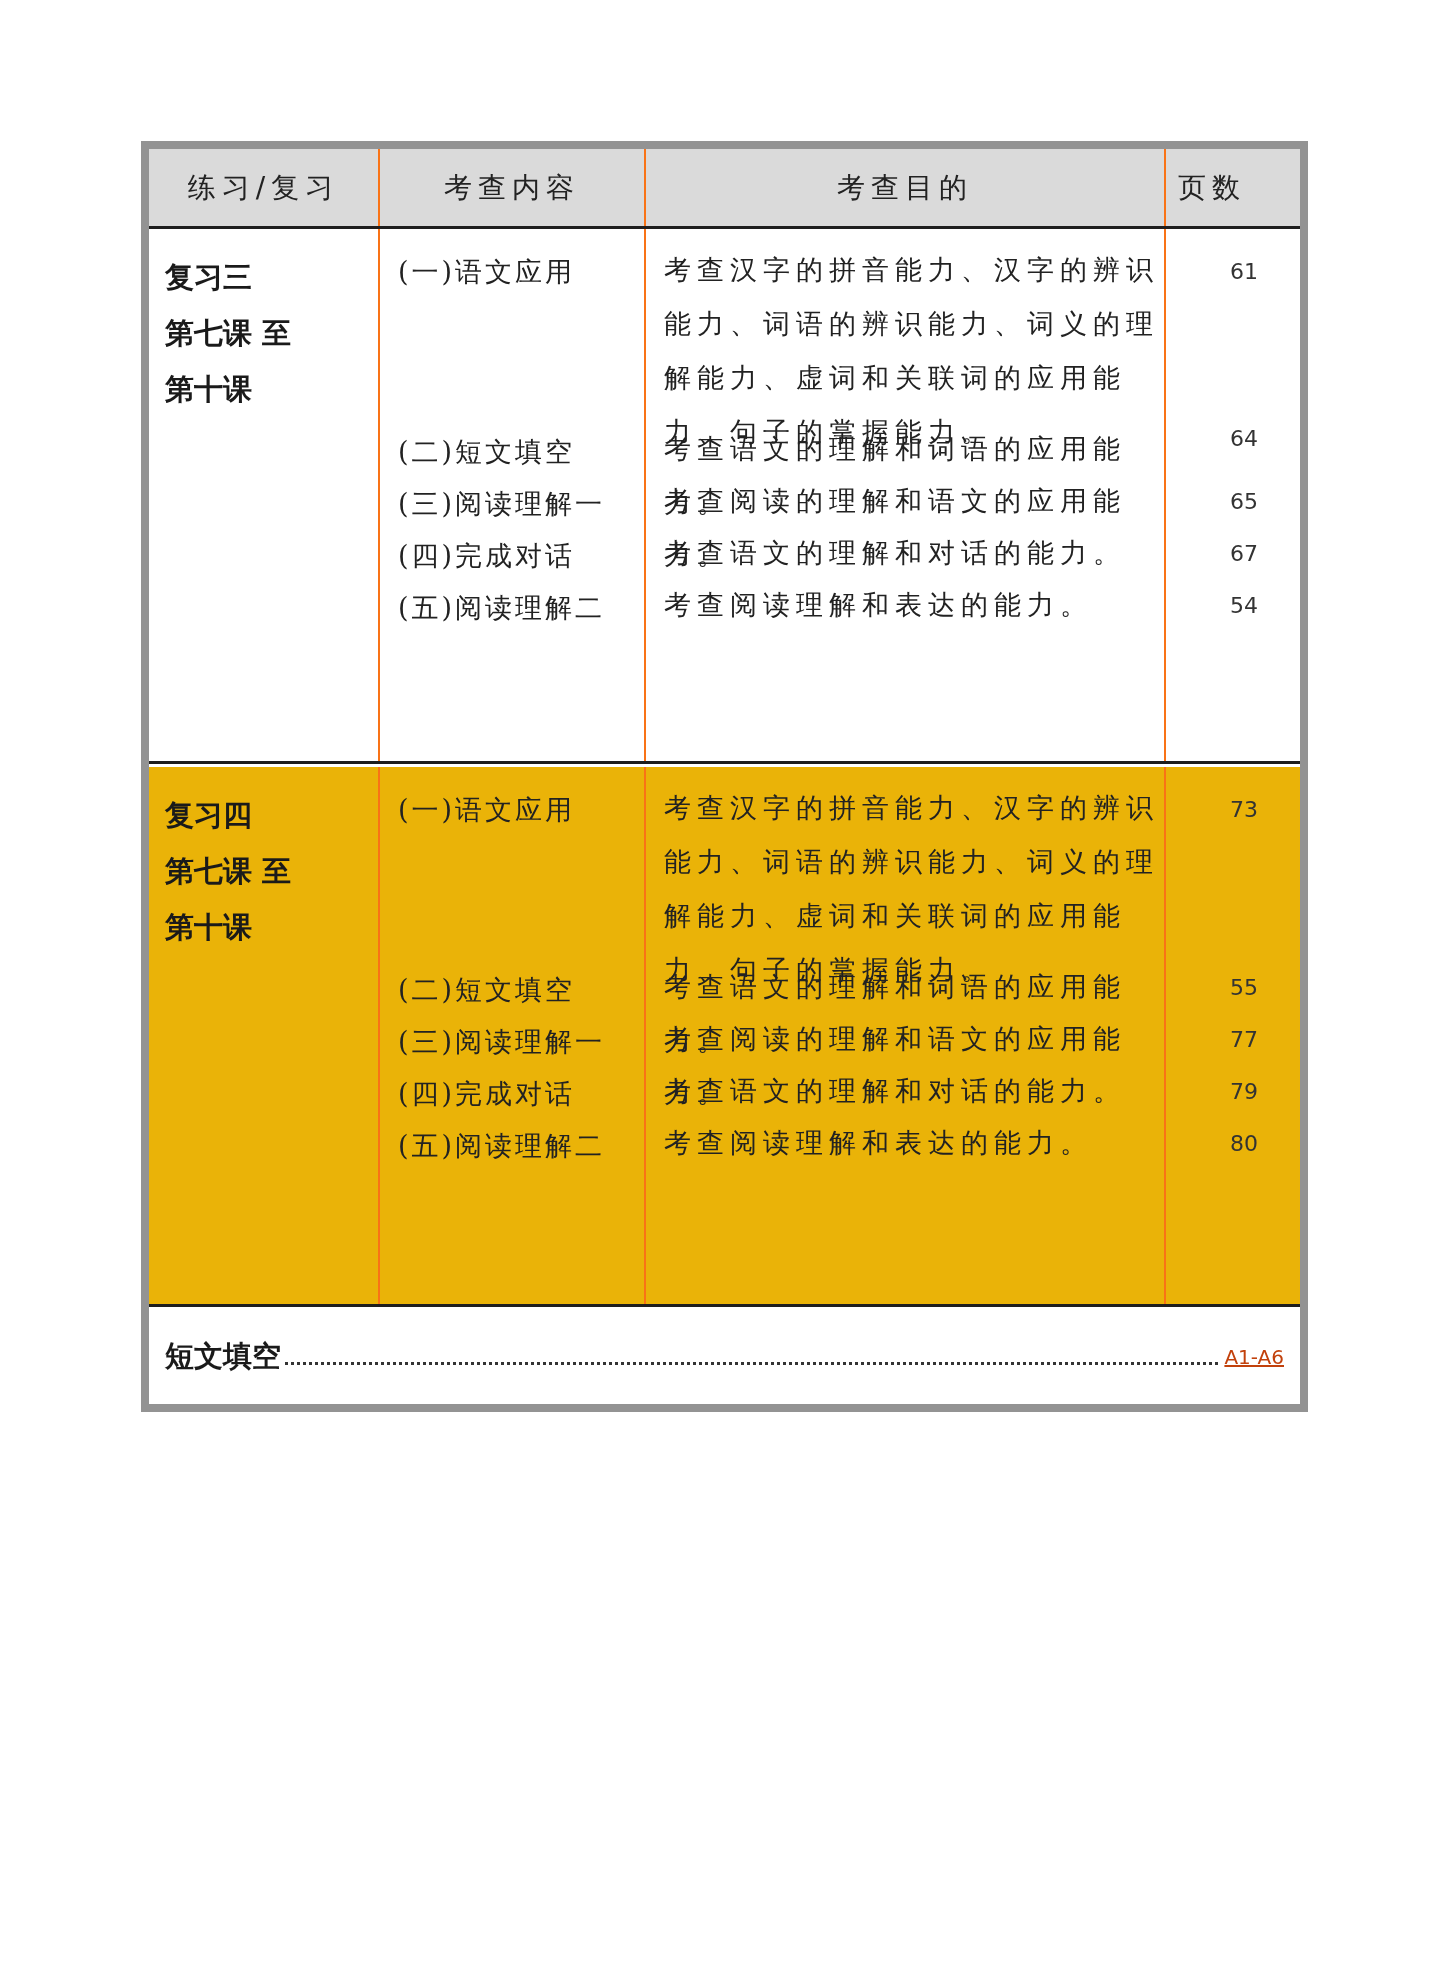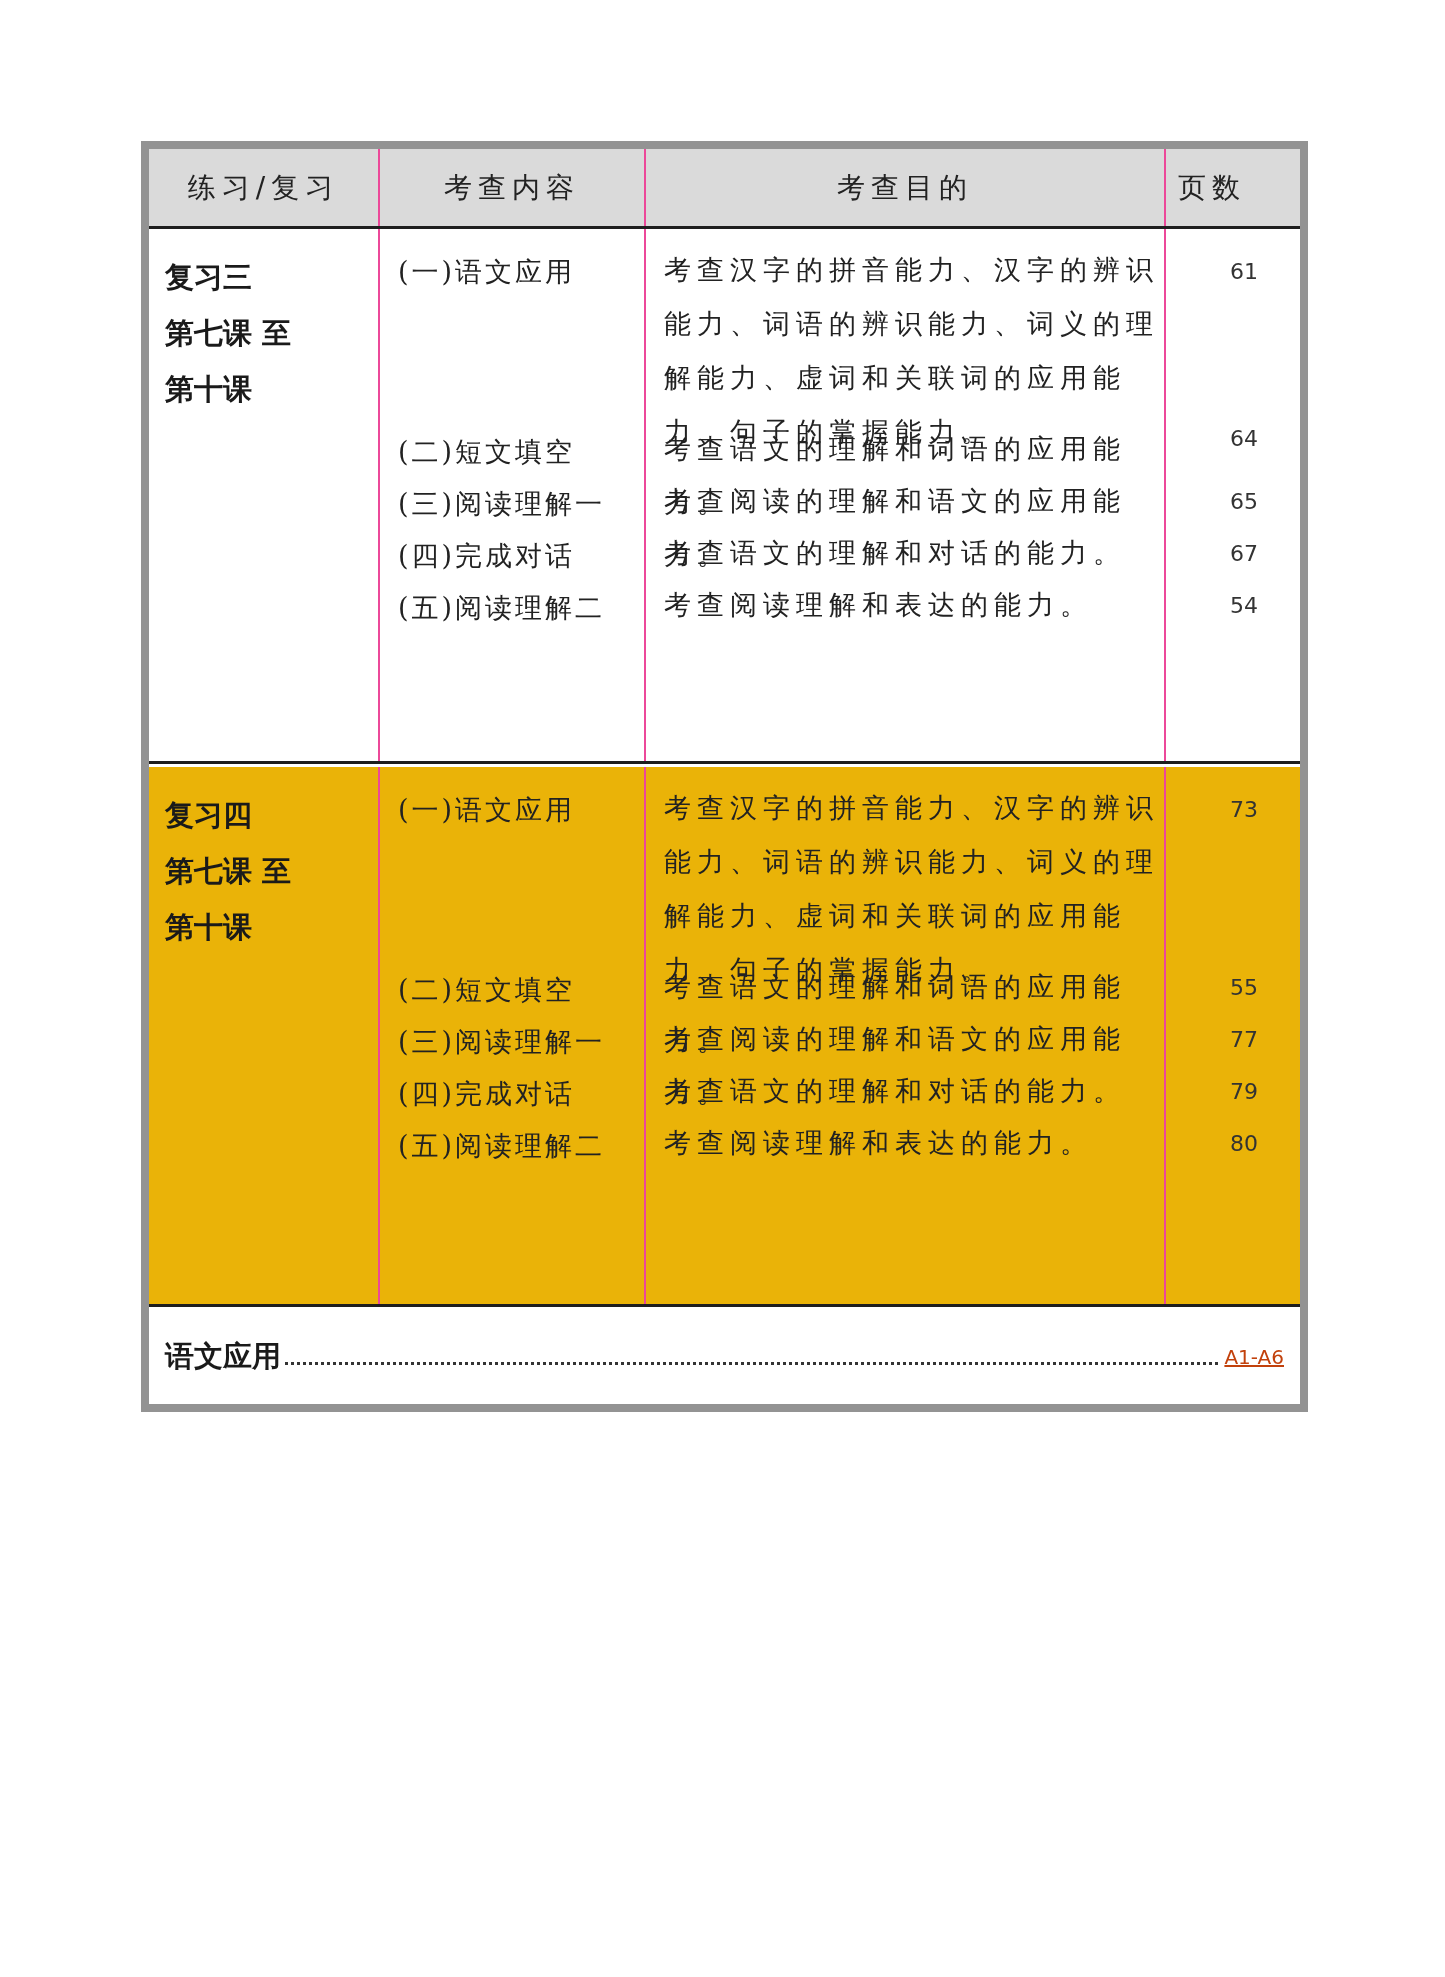--- a/index.html
+++ b/index.html
@@ -5,21 +5,21 @@
   html, body { margin: 0; padding: 0; background: #ffffff; }
   body { width: 1445px; height: 1977px; position: relative; overflow: hidden;
          font-family: "DejaVu Sans", "Liberation Sans", sans-serif; color: #1a1a1a; }
   .frame { position: absolute; left: 141px; top: 141px; width: 1167px; height: 1271px;
            box-sizing: border-box; border: 8px solid #939393; background: #ffffff; }
   .col-a { width: 231px; } .col-b { width: 266px; } .col-c { width: 520px; } .col-d { width: 92px; }
   .hdr { position: absolute; left: 0; top: 0; height: 77px; width: 1151px; background: #dadada;
          border-bottom: 3px solid #1e1e1e; display: flex; }
   .hdr .cell { display: flex; align-items: center; justify-content: center; font-size: 28px;
                letter-spacing: 6px; color: #222; box-sizing: border-box; height: 100%; }
-  .vline { border-right: 2px solid #ec4899; }
+  .vline { border-right: 2px solid #f97316; }
   .section { position: absolute; left: 0; width: 1151px; display: flex; box-sizing: border-box; }
   .section.s1 { top: 80px; height: 535px; background: #ffffff; border-bottom: 3px solid #1e1e1e; }
   .section.s2 { top: 618px; height: 540px; background: #eab308; border-bottom: 3px solid #1e1e1e; }
   .section .col { box-sizing: border-box; height: 100%; position: relative; }
   .lesson { padding: 20px 0 8px 16px; font-size: 29px; font-weight: bold; line-height: 56px; color: #1a1a1a; }
   .lesson div { white-space: pre; }
   .item { position: absolute; left: 18px; font-size: 27px; letter-spacing: 3px; color: #222;
           font-family: "DejaVu Serif", "Liberation Serif", serif; white-space: nowrap; }
   .purpose { position: absolute; left: 18px; width: 520px; font-size: 27px; letter-spacing: 6px;
              line-height: 54px; color: #222; font-family: "DejaVu Serif", "Liberation Serif", serif; }
@@ -93,17 +93,17 @@
     <div class="col col-d">
       <div class="page" style="top:30px">73</div>
       <div class="page" style="top:208px">55</div>
       <div class="page" style="top:260px">77</div>
       <div class="page" style="top:312px">79</div>
       <div class="page" style="top:364px">80</div>
     </div>
   </div>
 
   <div class="footer">
-    <span class="label">语文应用</span>
+    <span class="label">短文填空</span>
     <span class="dots"></span>
     <span class="range">A1-A6</span>
   </div>
 </div>
 
 </body></html>

